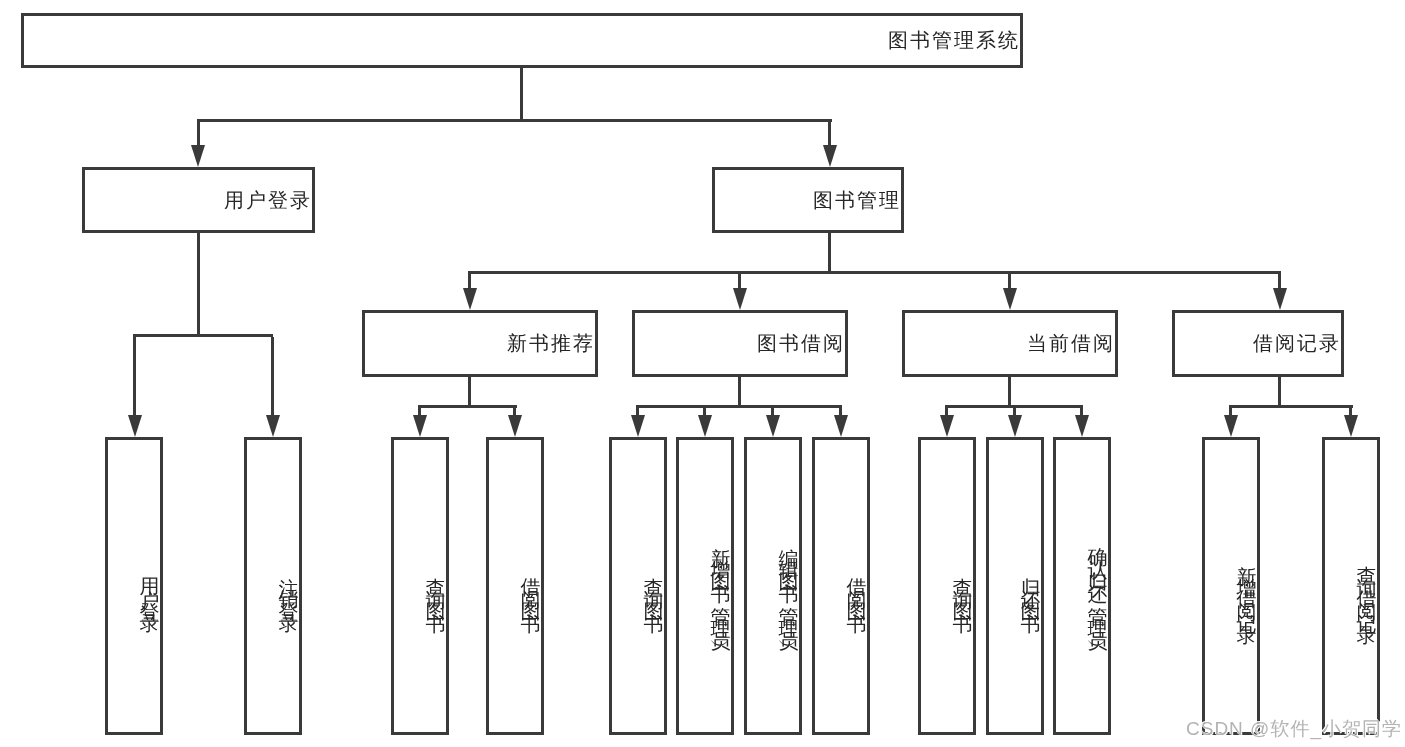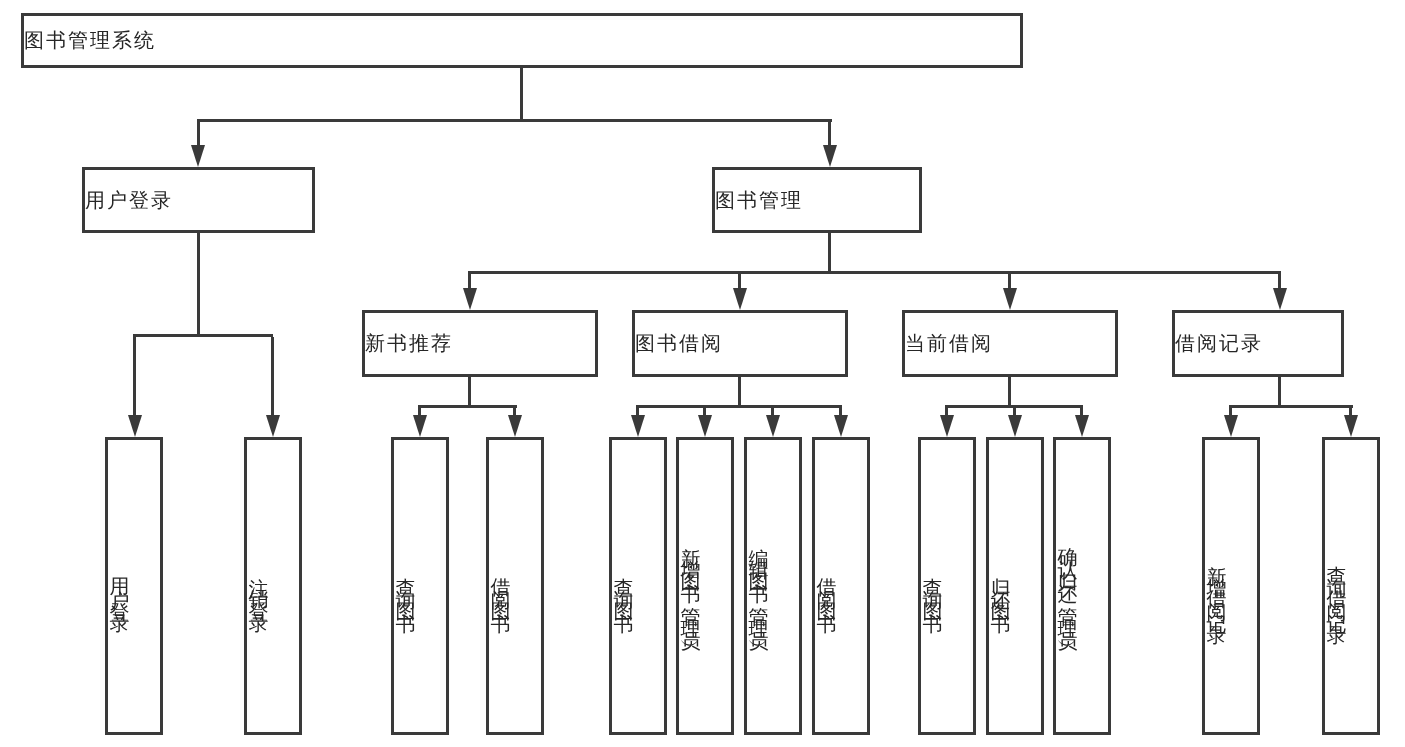--- a/index.html
+++ b/index.html
@@ -17,23 +17,22 @@
     font-family: "Liberation Sans", "DejaVu Sans", sans-serif;
     overflow: hidden;
   }
   .box {
     position: absolute;
     box-sizing: border-box;
     border: 3px solid var(--line);
     background: var(--background);
     display: flex;
     align-items: center;
-    justify-content: flex-start;
+    justify-content: flex-end;
     color: var(--text);
-    font-family: Liberation Mono, monospace;
   }
   .hbox span {
     font-size: 20px;
     letter-spacing: 2px;
     white-space: nowrap;
   }
   .vbox span {
     writing-mode: vertical-rl;
     text-orientation: mixed;
     font-size: 20px;
@@ -67,21 +66,21 @@
 <div id="stage">
 
   <div class="box hbox" style="left:21px;top:13px;width:1002px;height:55px">
     <span>图书管理系统</span>
   </div>
 
   <div class="box hbox" style="left:82px;top:167px;width:233px;height:66px">
     <span>用户登录</span>
   </div>
 
-  <div class="box hbox" style="left:712px;top:167px;width:210px;height:66px">
+  <div class="box hbox" style="left:712px;top:167px;width:192px;height:66px">
     <span>图书管理</span>
   </div>
 
   <div class="box hbox" style="left:362px;top:310px;width:236px;height:67px">
     <span>新书推荐</span>
   </div>
 
   <div class="box hbox" style="left:902px;top:310px;width:216px;height:67px">
     <span>当前借阅</span>
   </div>
@@ -190,14 +189,15 @@
   <div class="v" style="left:1080px;top:408px;height:10px"></div>
   <div class="arrow" style="left:1075px;top:415px"></div>
 
   <div class="v" style="left:1278px;top:377px;height:30px"></div>
   <div class="h" style="left:1229px;top:405px;width:124px"></div>
   <div class="v" style="left:1229px;top:408px;height:10px"></div>
   <div class="arrow" style="left:1224px;top:415px"></div>
   <div class="v" style="left:1349px;top:408px;height:10px"></div>
   <div class="arrow" style="left:1344px;top:415px"></div>
 
+  <div class="watermark">CSDN @软件_小贺同学</div>
 
 </div>
 
 </body></html>

